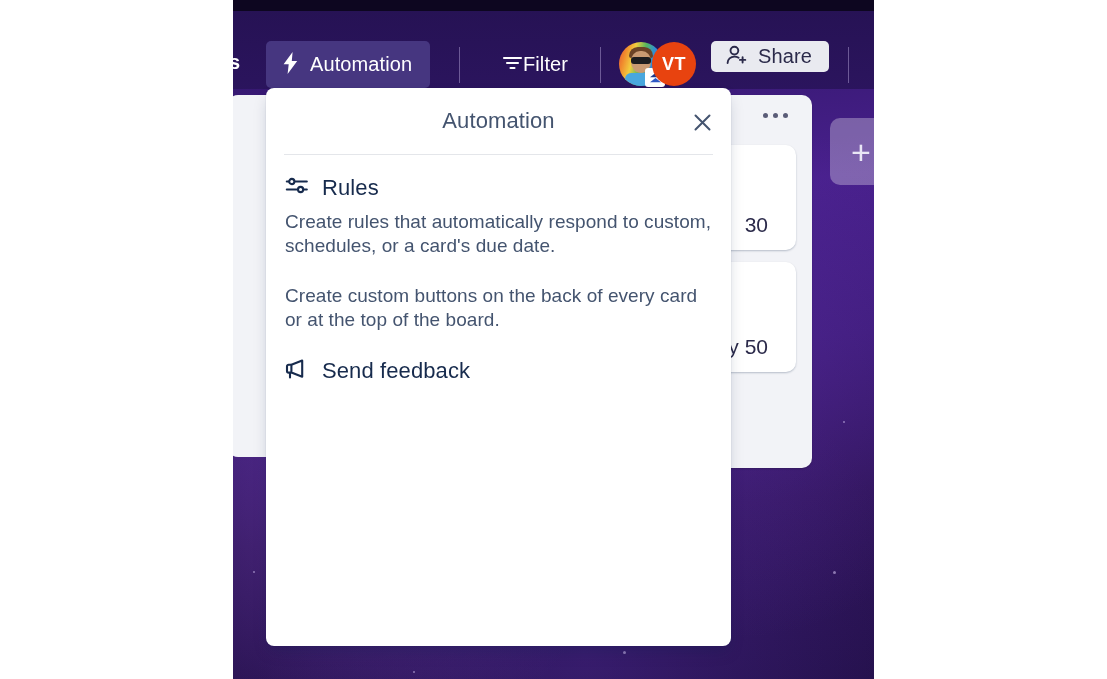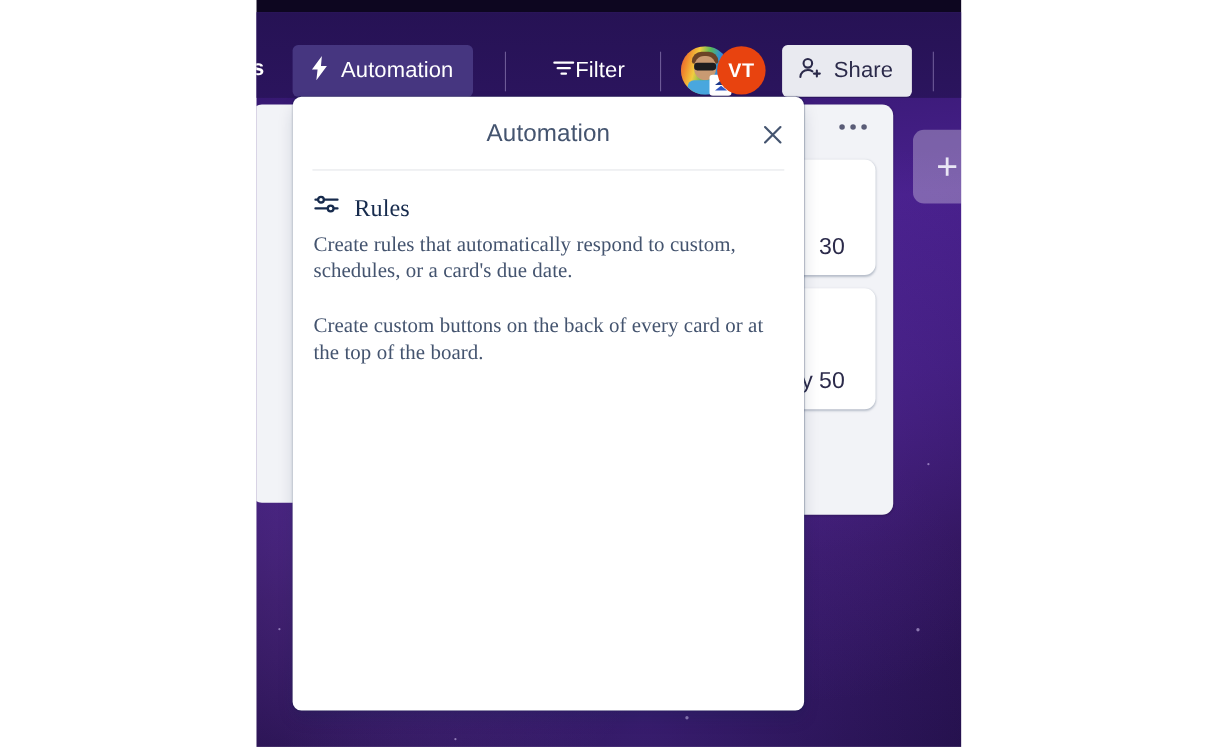--- a/index.html
+++ b/index.html
@@ -89,21 +89,21 @@
   }
   .avatar-badge {
     position:absolute; left:26px; top:26px; width:20px; height:19px; border-radius:3px;
     background:#ffffff; display:flex; align-items:center; justify-content:center;
   }
   .avatar.initials {
     left:33px; background:#e8430f; color:#fff; display:flex; align-items:center; justify-content:center;
     font-size:18px; font-weight:700; letter-spacing:.4px;
   }
   .btn-share {
-    position:absolute; left:478px; top:30px; height:47px;
+    position:absolute; left:478px; top:30px; height:31px;
     display:flex; align-items:center; gap:10px; padding:0 17px 0 15px;
     background:#e9eaf0; border-radius:5px;text-align:center;
   }
   .btn-share .label { color:#2b2a4a; font-size:20px; letter-spacing:.1px; }
 
   
   .list-left {
     position:absolute; left:-5px; top:95px; width:52px; height:362px;
     background:#f2f3f7; border-radius:10px;
   }
@@ -145,21 +145,21 @@
   .popup-header {
     position:relative; height:66px;
     display:flex; align-items:center; justify-content:center;
   }
   .popup-title { color:#44546f; font-size:22px; font-weight:400; letter-spacing:.1px; }
   .popup-close {
     position:absolute; right:12px; top:17px; width:34px; height:34px;
     display:flex; align-items:center; justify-content:center; border-radius:4px;
   }
   .popup-divider { height:1px; background:#e4e6ea; margin:0 18px; }
-  .popup-body { padding: 20px 13px 0 19px; font-family: Liberation Serif, serif; }
+  .popup-body { padding: 20px 13px 0 19px; }
   .section { margin-bottom: 26px; }
   .section:last-child { margin-bottom: 0; }
   .section-head { display:flex; align-items:center; gap:12px; margin-bottom:9px; }
   .section-head .ttl { color:#172b4d; font-size:22px; font-weight:400; letter-spacing:.1px; }
   .section-desc {
     color:#44546f; font-size:19px; line-height:1.26; letter-spacing:.05px; max-width:430px;
   }
   .ico { display:block; }
 </style>
 </head>
@@ -298,19 +298,29 @@
           </div>
           <div class="section-desc">Create rules that automatically respond to custom, schedules, or a card's due date.</div>
         </div>
 
         <div class="section">
           <div class="section-desc">Create custom buttons on the back of every card or at the top of the board.</div>
         </div>
 
 
         <div class="section">
+          <div class="section-head">
+            <span class="ico">
+              <svg width="25" height="22" viewBox="0 0 25 22" fill="none">
+                <path d="M17.2 2.6v16.2L6.4 14.6V6.8L17.2 2.6z" stroke="#172b4d" stroke-width="2.1" stroke-linejoin="round"></path>
+                <path d="M6.4 6.8H3.6a1.6 1.6 0 0 0-1.6 1.6v4.6a1.6 1.6 0 0 0 1.6 1.6h2.8" stroke="#172b4d" stroke-width="2.1" stroke-linejoin="round"></path>
+                <path d="M5 15v4.5" stroke="#172b4d" stroke-width="2.1" stroke-linecap="round"></path>
+              </svg>
+            </span>
+            <span class="ttl">Send feedback</span>
+          </div>
         </div>
 
       </div>
     </div>
 
   </div>
 </div>
 
 </body></html>

